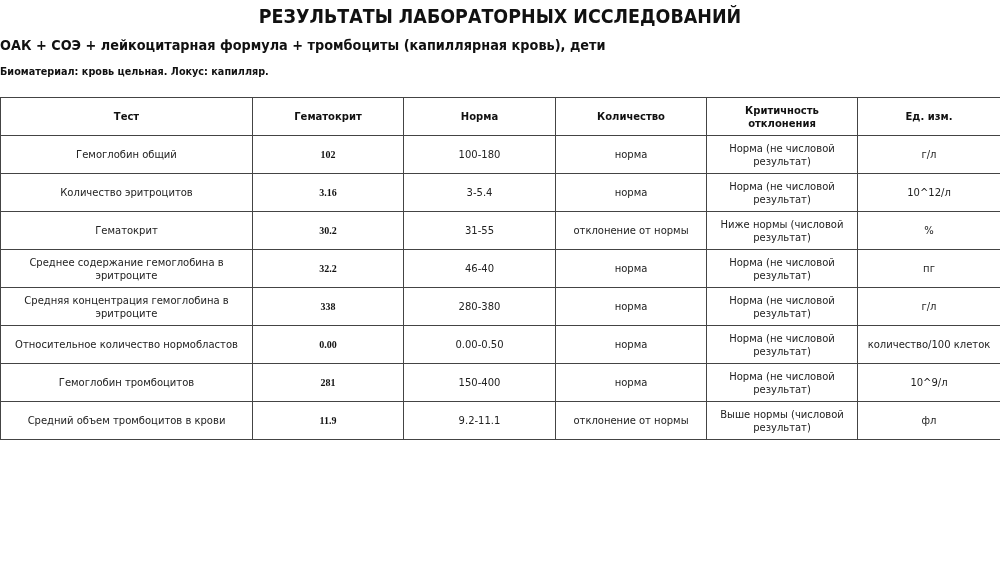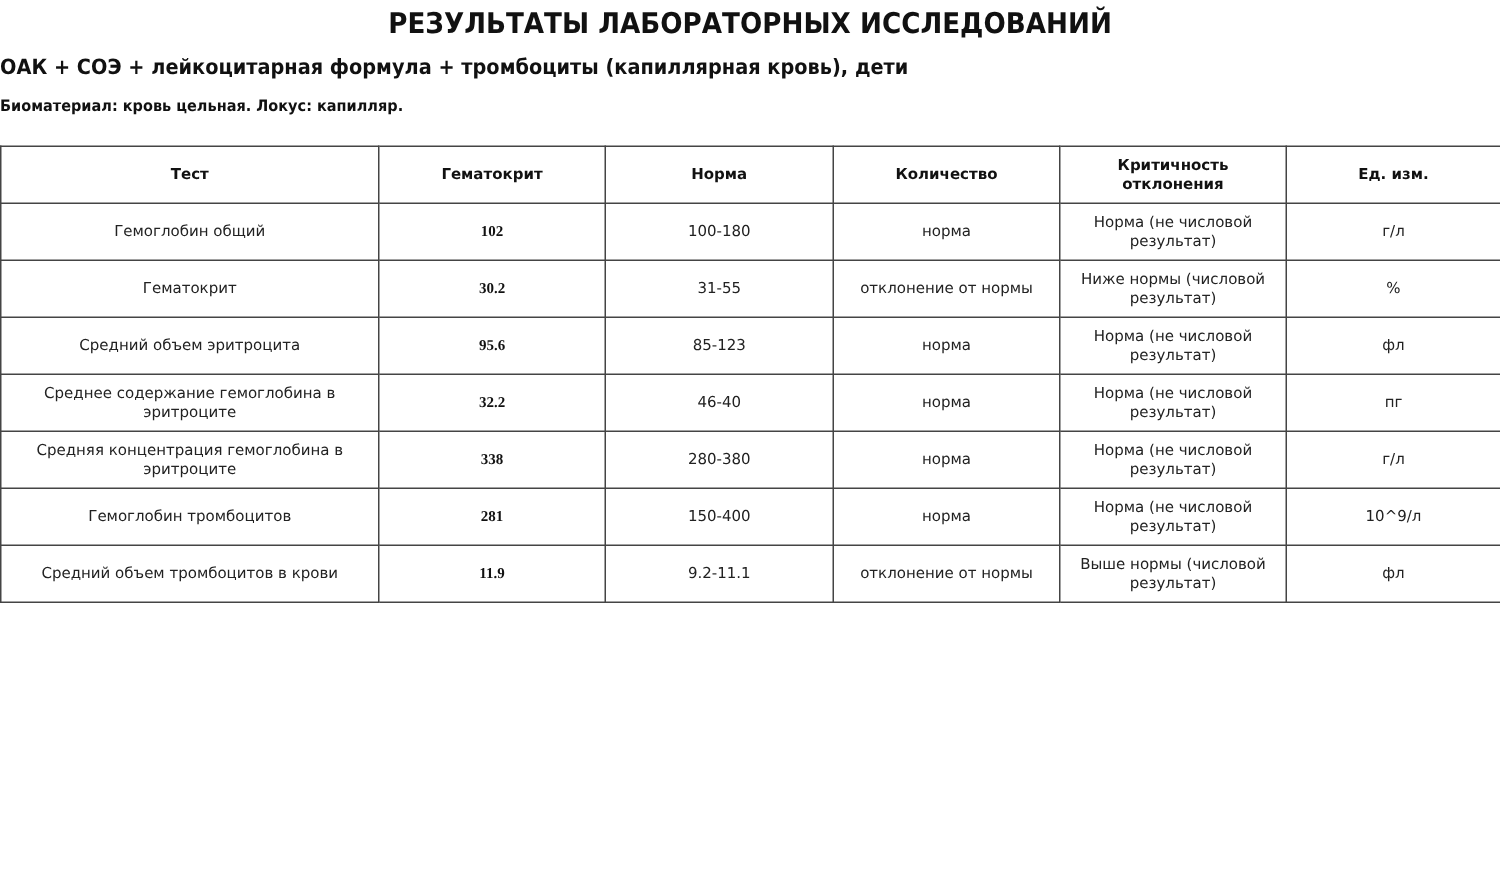--- a/index.html
+++ b/index.html
@@ -68,50 +68,58 @@
   <tbody>
     <tr>
       <td class="col-test">Гемоглобин общий</td>
       <td class="col-result">102</td>
       <td>100-180</td>
       <td>норма</td>
       <td>Норма (не числовой результат)</td>
       <td>г/л</td>
     </tr>
     <tr>
+      <td class="col-test">Количество эритроцитов</td>
+      <td class="col-result">3.16</td>
+      <td>3-5.4</td>
+      <td>норма</td>
+      <td>Норма (не числовой результат)</td>
+      <td>10^12/л</td>
+    </tr>
+    <tr>
       <td class="col-test">Гематокрит</td>
       <td class="col-result">30.2</td>
       <td>31-55</td>
       <td>отклонение от нормы</td>
       <td>Ниже нормы (числовой результат)</td>
       <td>%</td>
-    </tr>
-    <tr>
-      <td class="col-test">Средний объем эритроцита</td>
-      <td class="col-result">95.6</td>
-      <td>85-123</td>
-      <td>норма</td>
-      <td>Норма (не числовой результат)</td>
-      <td>фл</td>
     </tr>
     <tr>
       <td class="col-test">Среднее содержание гемоглобина в эритроците</td>
       <td class="col-result">32.2</td>
       <td>46-40</td>
       <td>норма</td>
       <td>Норма (не числовой результат)</td>
       <td>пг</td>
     </tr>
     <tr>
       <td class="col-test">Средняя концентрация гемоглобина в эритроците</td>
       <td class="col-result">338</td>
       <td>280-380</td>
       <td>норма</td>
       <td>Норма (не числовой результат)</td>
       <td>г/л</td>
+    </tr>
+    <tr>
+      <td class="col-test">Относительное количество нормобластов</td>
+      <td class="col-result">0.00</td>
+      <td>0.00-0.50</td>
+      <td>норма</td>
+      <td>Норма (не числовой результат)</td>
+      <td>количество/100 клеток</td>
     </tr>
     <tr>
       <td class="col-test">Гемоглобин тромбоцитов</td>
       <td class="col-result">281</td>
       <td>150-400</td>
       <td>норма</td>
       <td>Норма (не числовой результат)</td>
       <td>10^9/л</td>
     </tr>
     <tr>

